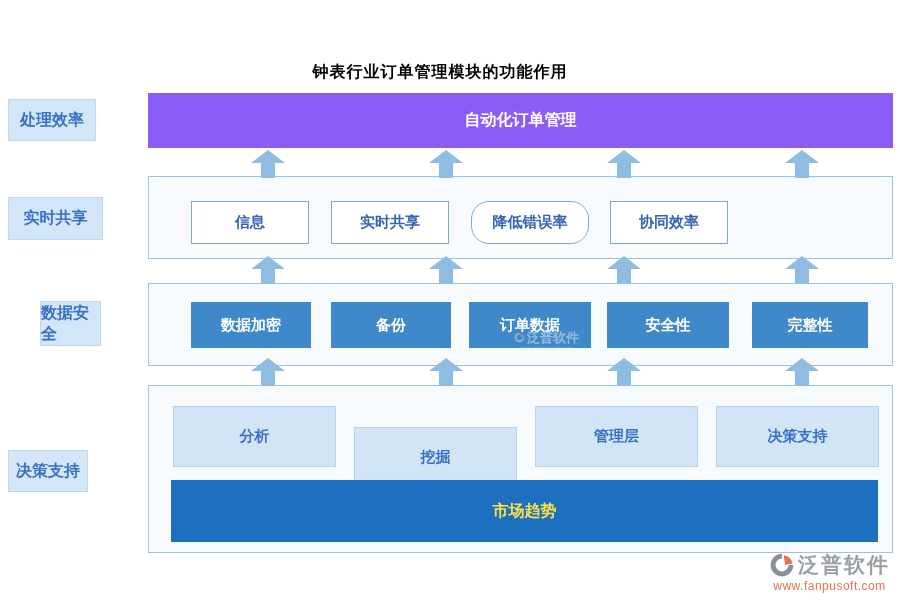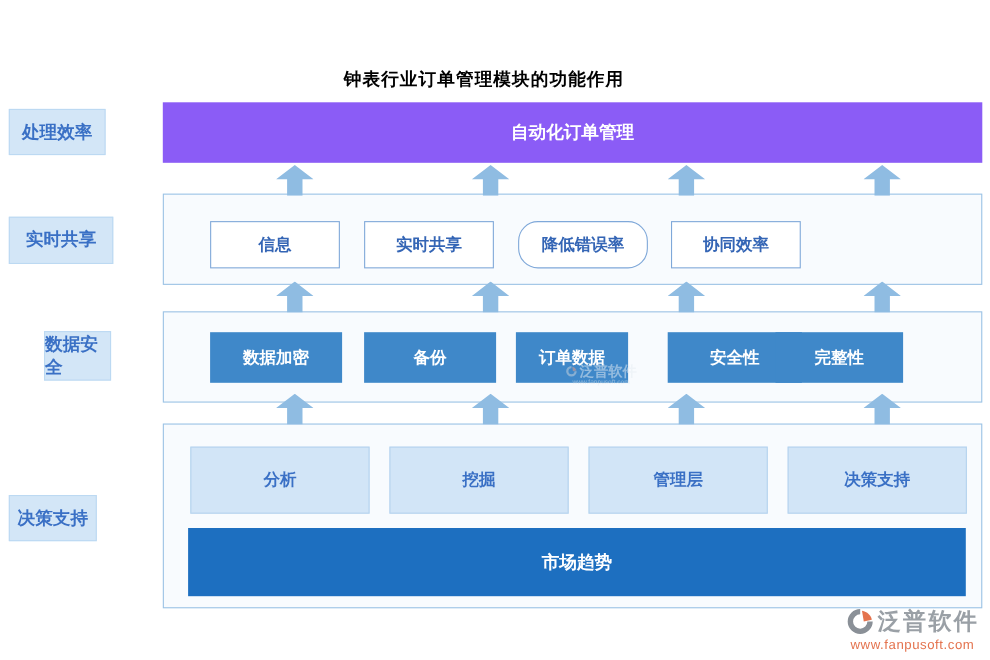--- a/index.html
+++ b/index.html
@@ -40,21 +40,21 @@
   }
   .box-light{
     position:absolute;top:20px;width:163px;height:61px;
     display:flex;align-items:center;justify-content:center;
     background:#d2e5f7;border:1px solid #b5d3ee;color:#3a70c5;
     font-size:15px;font-weight:bold;box-sizing:border-box;
   }
   .market-bar{
     position:absolute;left:22px;top:94px;width:707px;height:62px;
     display:flex;align-items:center;justify-content:center;
-    background:#1d6fc0;color:#ffffff;font-size:16px;font-weight:bold;
+    background:#1d6fc0;color:#fde047;font-size:16px;font-weight:bold;
   }
   .arrow{position:absolute;width:34px;height:28px;z-index:5;}
   .arrow svg{display:block;width:100%;height:100%;}
   .watermark{
     position:absolute;left:514px;top:331px;z-index:6;opacity:0.5;
     display:flex;flex-direction:column;align-items:center;line-height:1;
     color:#e8eef4;pointer-events:none;
   }
   .watermark .wm-row{display:flex;align-items:center;gap:2px;}
   .watermark .wm-text{font-size:13px;font-weight:bold;}
@@ -127,23 +127,23 @@
   </div>
 <div class="arrow" style="left:785px;top:256px;">
     <svg viewBox="0 0 34 28">
       <polygon points="17,0 34,13 24,13 24,28 10,28 10,13 0,13" fill="#8fbce2"></polygon>
     </svg>
   </div>
 
 <div class="panel" style="top:283px;height:83px;">
   <div class="box-blue" style="left:42px;">数据加密</div>
   <div class="box-blue" style="left:182px;">备份</div>
-  <div class="box-blue" style="left:320px;width:102px;">订单数据</div>
+  <div class="box-blue" style="left:320px;width:122px;">订单数据</div>
   <div class="box-blue" style="left:458px;width:122px;">安全性</div>
-  <div class="box-blue" style="left:556px;width:116px;">完整性</div>
+  <div class="box-blue" style="left:603px;width:116px;">完整性</div>
 </div>
 
 <div class="watermark">
   <div class="wm-row">
     <svg width="11" height="11" viewBox="0 0 32 32">
       <path fill="#cdd6de" d="M16 2a14 14 0 1 0 14 14h-6a8 8 0 1 1-8-8z"></path>
       <path fill="#f0a184" d="M18 4c6 1 10 5 11 10l-9 2z"></path>
     </svg>
     <span class="wm-text">泛普软件</span>
   </div>
@@ -166,21 +166,21 @@
     </svg>
   </div>
 <div class="arrow" style="left:785px;top:358px;">
     <svg viewBox="0 0 34 28">
       <polygon points="17,0 34,13 24,13 24,28 10,28 10,13 0,13" fill="#8fbce2"></polygon>
     </svg>
   </div>
 
 <div class="panel" style="top:385px;height:168px;">
   <div class="box-light" style="left:24px;">分析</div>
-  <div class="box-light" style="left:205px;">挖掘</div>
+  <div class="box-light" style="left:205px;margin-top:21px;">挖掘</div>
   <div class="box-light" style="left:386px;">管理层</div>
   <div class="box-light" style="left:567px;">决策支持</div>
   <div class="market-bar">市场趋势</div>
 </div>
 
 <div class="logo">
   <div class="brand-row">
     <svg width="26" height="26" viewBox="0 0 32 32">
       <path fill="#8a9097" d="M16 2a14 14 0 1 0 14 14h-6a8 8 0 1 1-8-8z"></path>
       <path fill="#e4734e" d="M18 4c6 1 10 5 11 10l-9 2z"></path>

